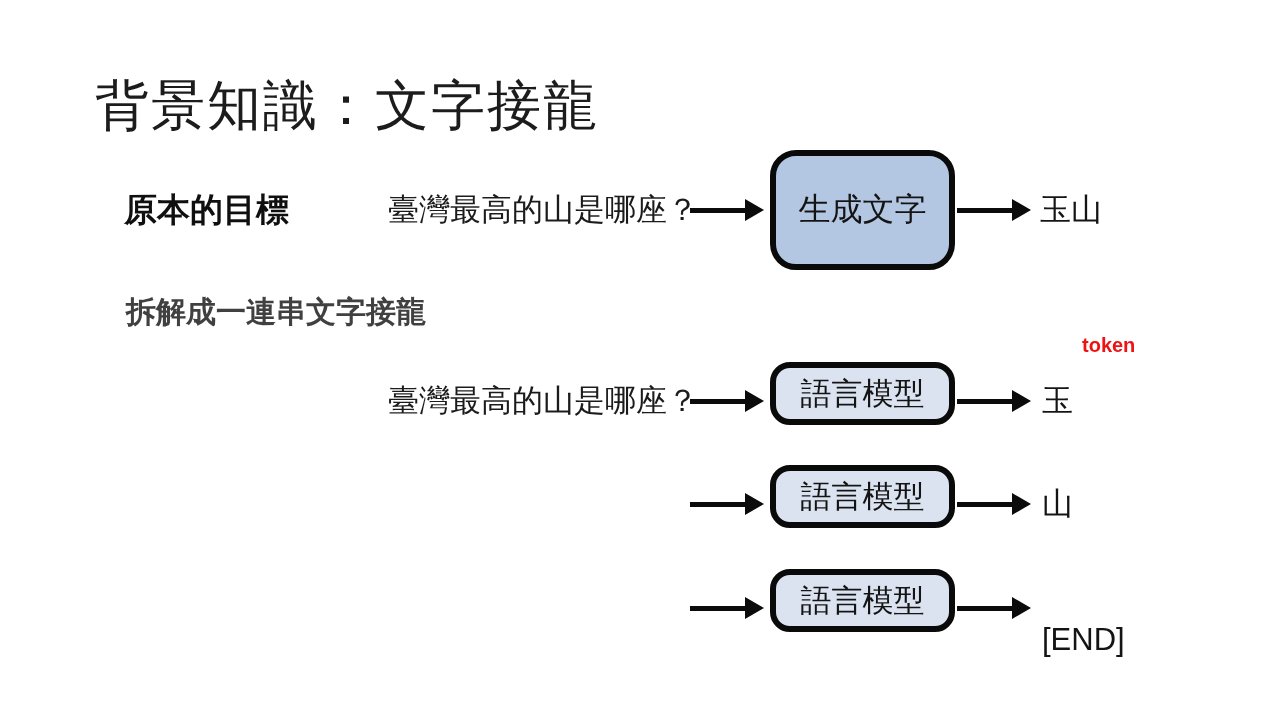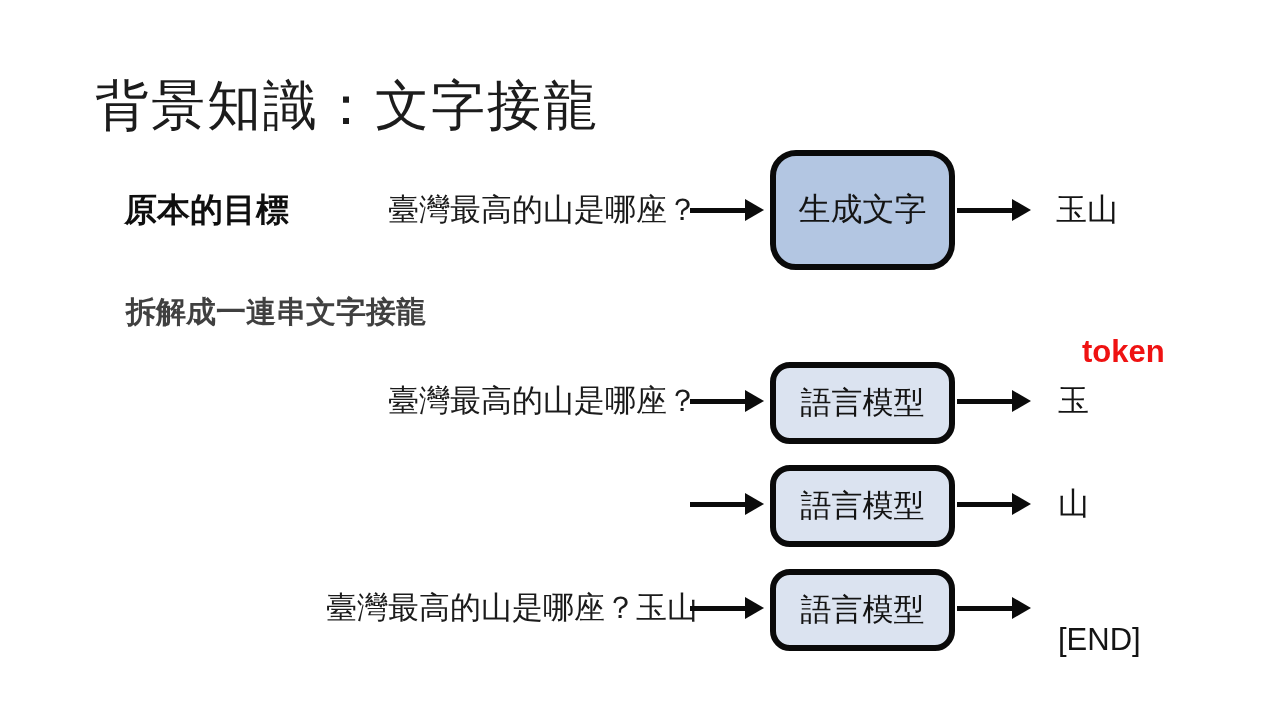--- a/index.html
+++ b/index.html
@@ -9,34 +9,34 @@
   }
   .abs { position:absolute; white-space:nowrap; }
   .vcenter { transform:translateY(-50%); }
 
   .title { left:95px; top:70px; font-size:54px; font-weight:400; letter-spacing:2px; color:#1c1c1c; }
 
   .row-label { font-weight:700; font-size:33px; color:#0f0f0f; }
   .subhead  { left:126px; top:292px; font-size:30px; font-weight:700; color:#404040; }
 
   .input-text { right:580px; font-size:31px; color:#1b1b1b; }
-  .output-text { left:1042px; font-size:31px; color:#141414;margin-left:16px; }
+  .output-text { left:1042px; font-size:31px; color:#141414; }
 
-  .token { left:1082px; top:334px; font-size:31px; font-weight:700; color:#ef1212; }
+  .token { left:1082px; top:334px; font-size:20px; font-weight:700; color:#ef1212; }
 
   .arrow { position:absolute; display:flex; align-items:center; height:24px; }
   .arrow .line { width:55px; height:5px; background:#0b0b0b; }
   .arrow .head { width:0; height:0; border-left:19px solid #0b0b0b;
                  border-top:11px solid transparent; border-bottom:11px solid transparent; }
 
   .box { position:absolute; left:770px; width:185px; box-sizing:border-box;
          border:6px solid #0a0a0a; display:flex; align-items:center; justify-content:center;
          color:#141414; }
   .box-gen { top:150px; height:120px; border-radius:26px; background:#b3c6e2; font-size:32px;text-align:right; }
-  .box-lm  { height:82px;  border-radius:20px; background:#dbe3f0; font-size:31px; }
+  .box-lm  { height:63px;  border-radius:20px; background:#dbe3f0; font-size:31px; }
   .box-lm-1 { top:362px; }
   .box-lm-2 { top:465px; }
   .box-lm-3 { top:569px; }
 </style>
 </head>
 <body>
 
 <div class="canvas">
 
   <div class="abs title">背景知識：文字接龍</div>
@@ -80,21 +80,20 @@
   </div>
   <div class="box box-lm box-lm-2">
     <span>語言模型</span>
   </div>
   <div class="arrow" style="left:957px; top:492px;">
     <div class="line"></div>
     <div class="head"></div>
   </div>
   <div class="abs vcenter output-text" style="top:504px;">山</div>
 
-  <div class="abs vcenter input-text" style="top:608px;">臺灣最高的山是哪座？玉山</div>
   <div class="arrow" style="left:690px; top:596px;">
     <div class="line"></div>
     <div class="head"></div>
   </div>
   <div class="box box-lm box-lm-3">
     <span>語言模型</span>
   </div>
   <div class="arrow" style="left:957px; top:596px;">
     <div class="line"></div>
     <div class="head"></div>

